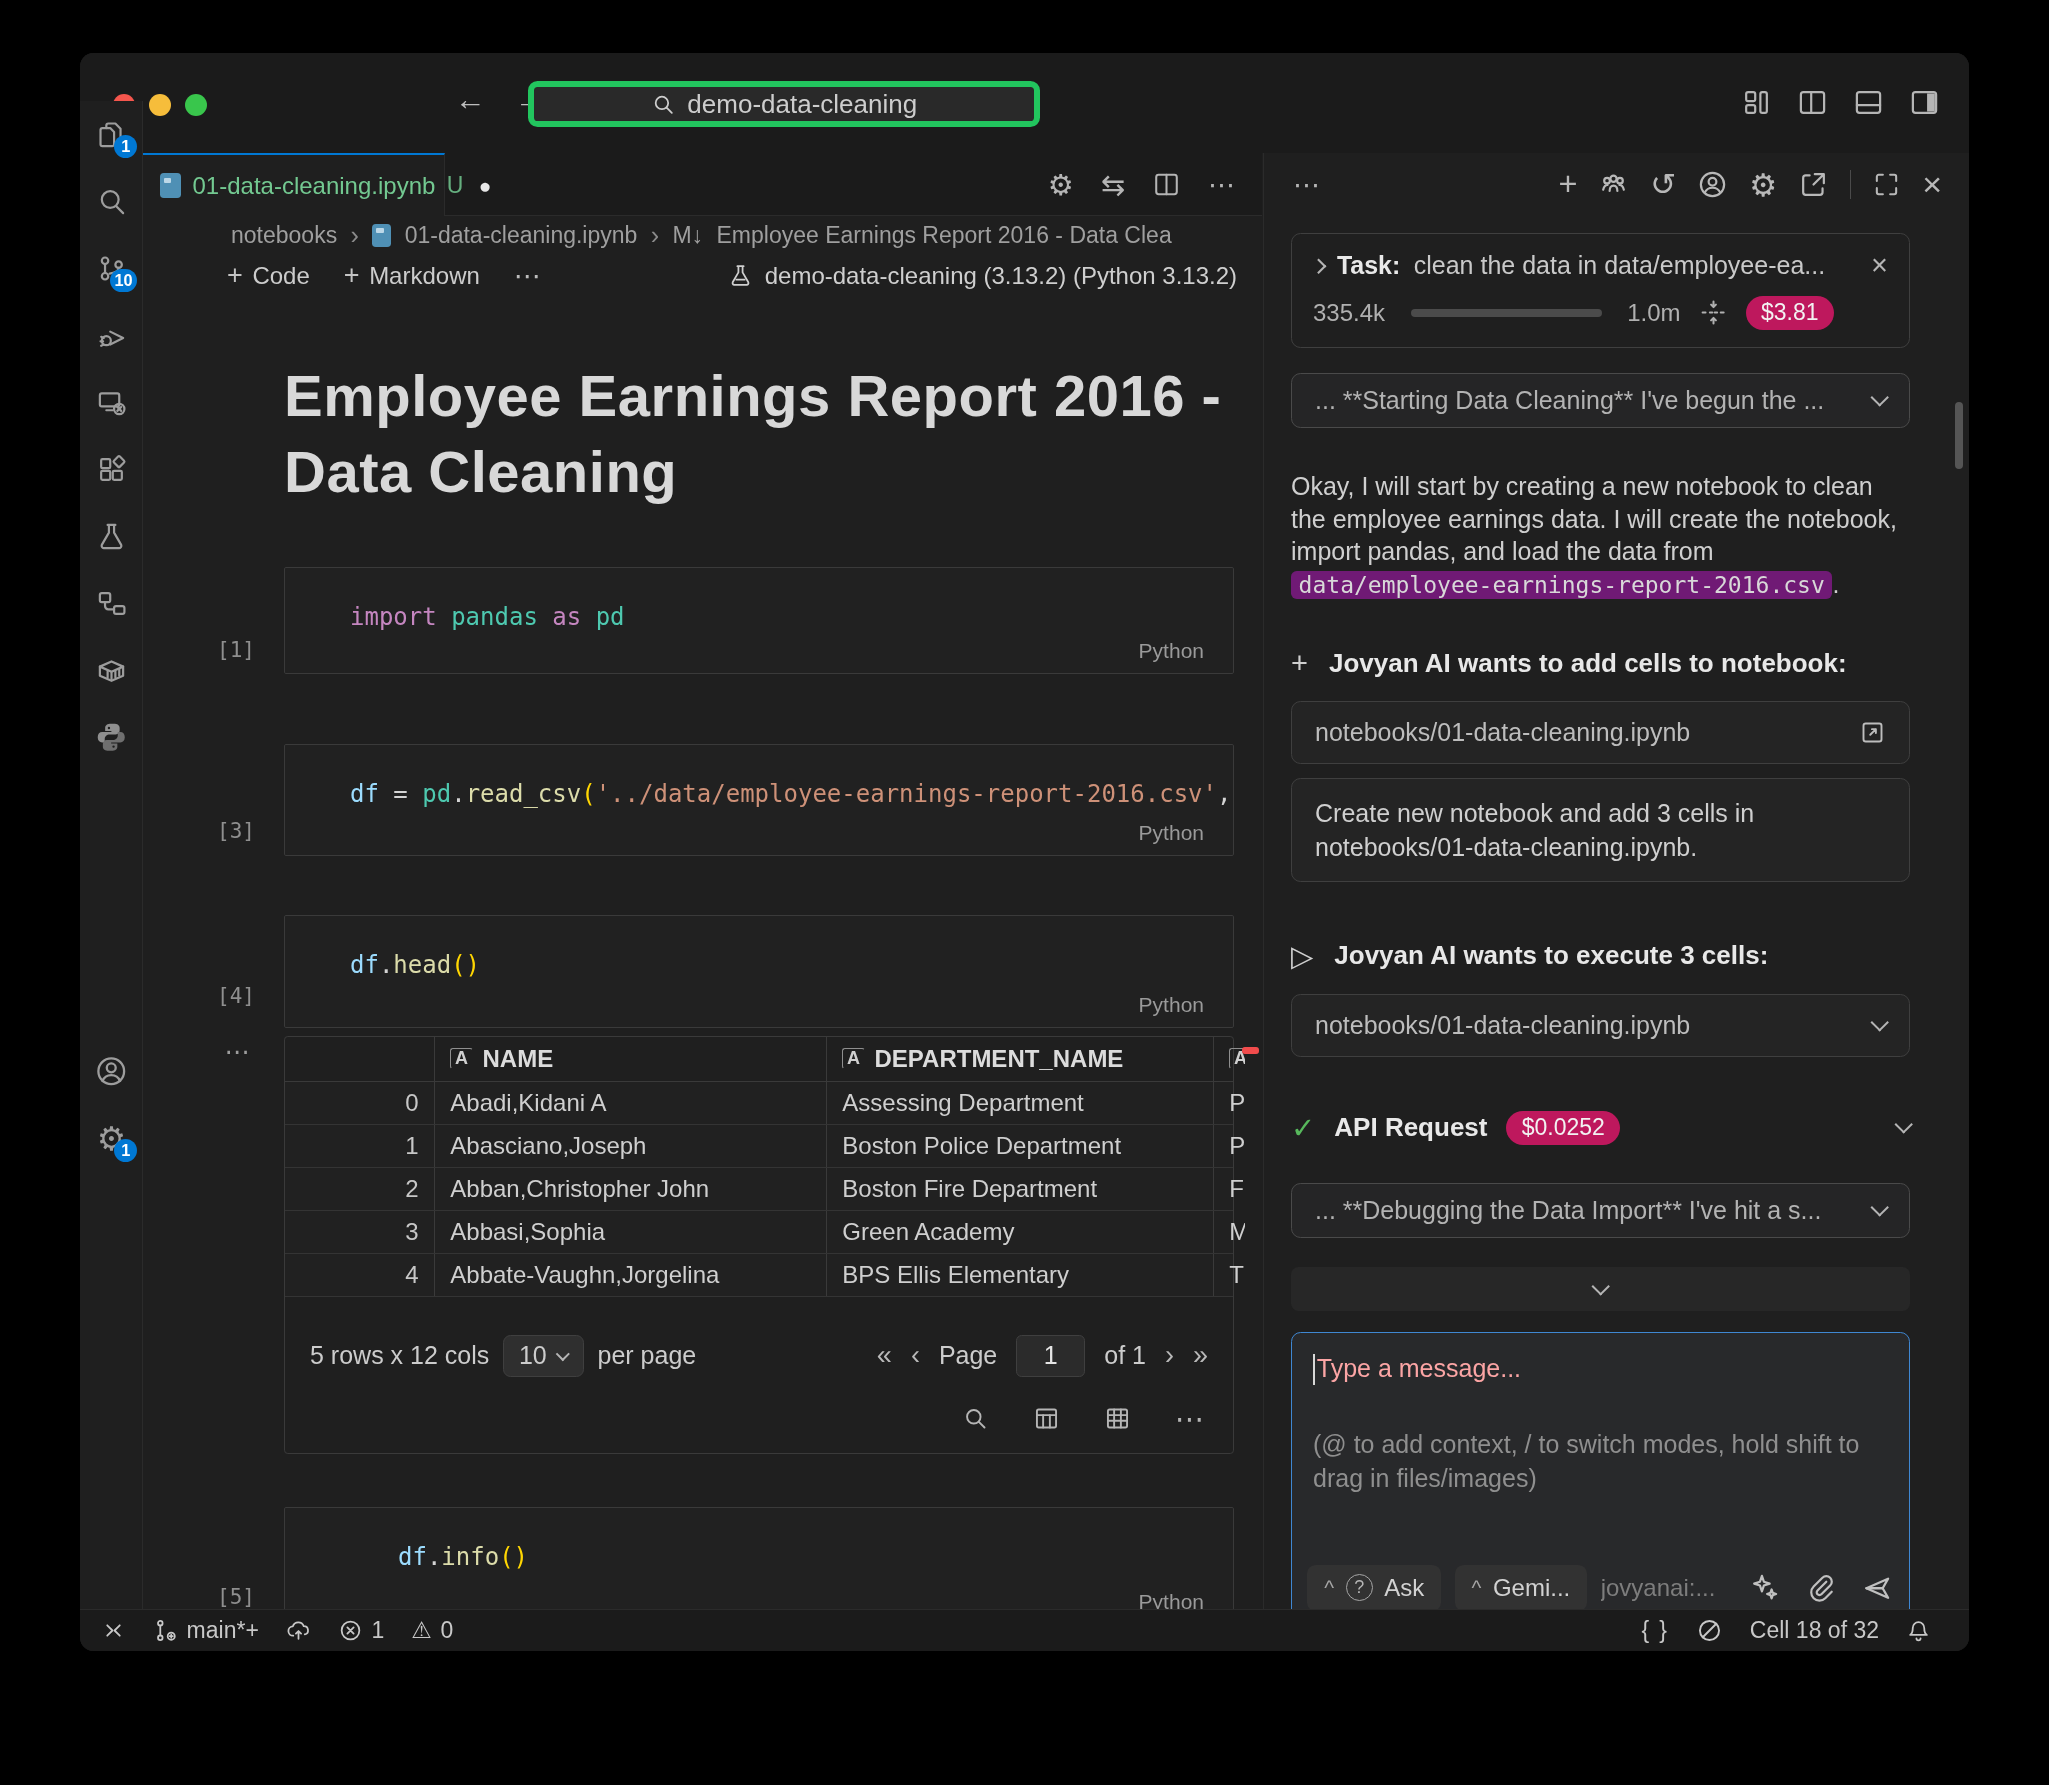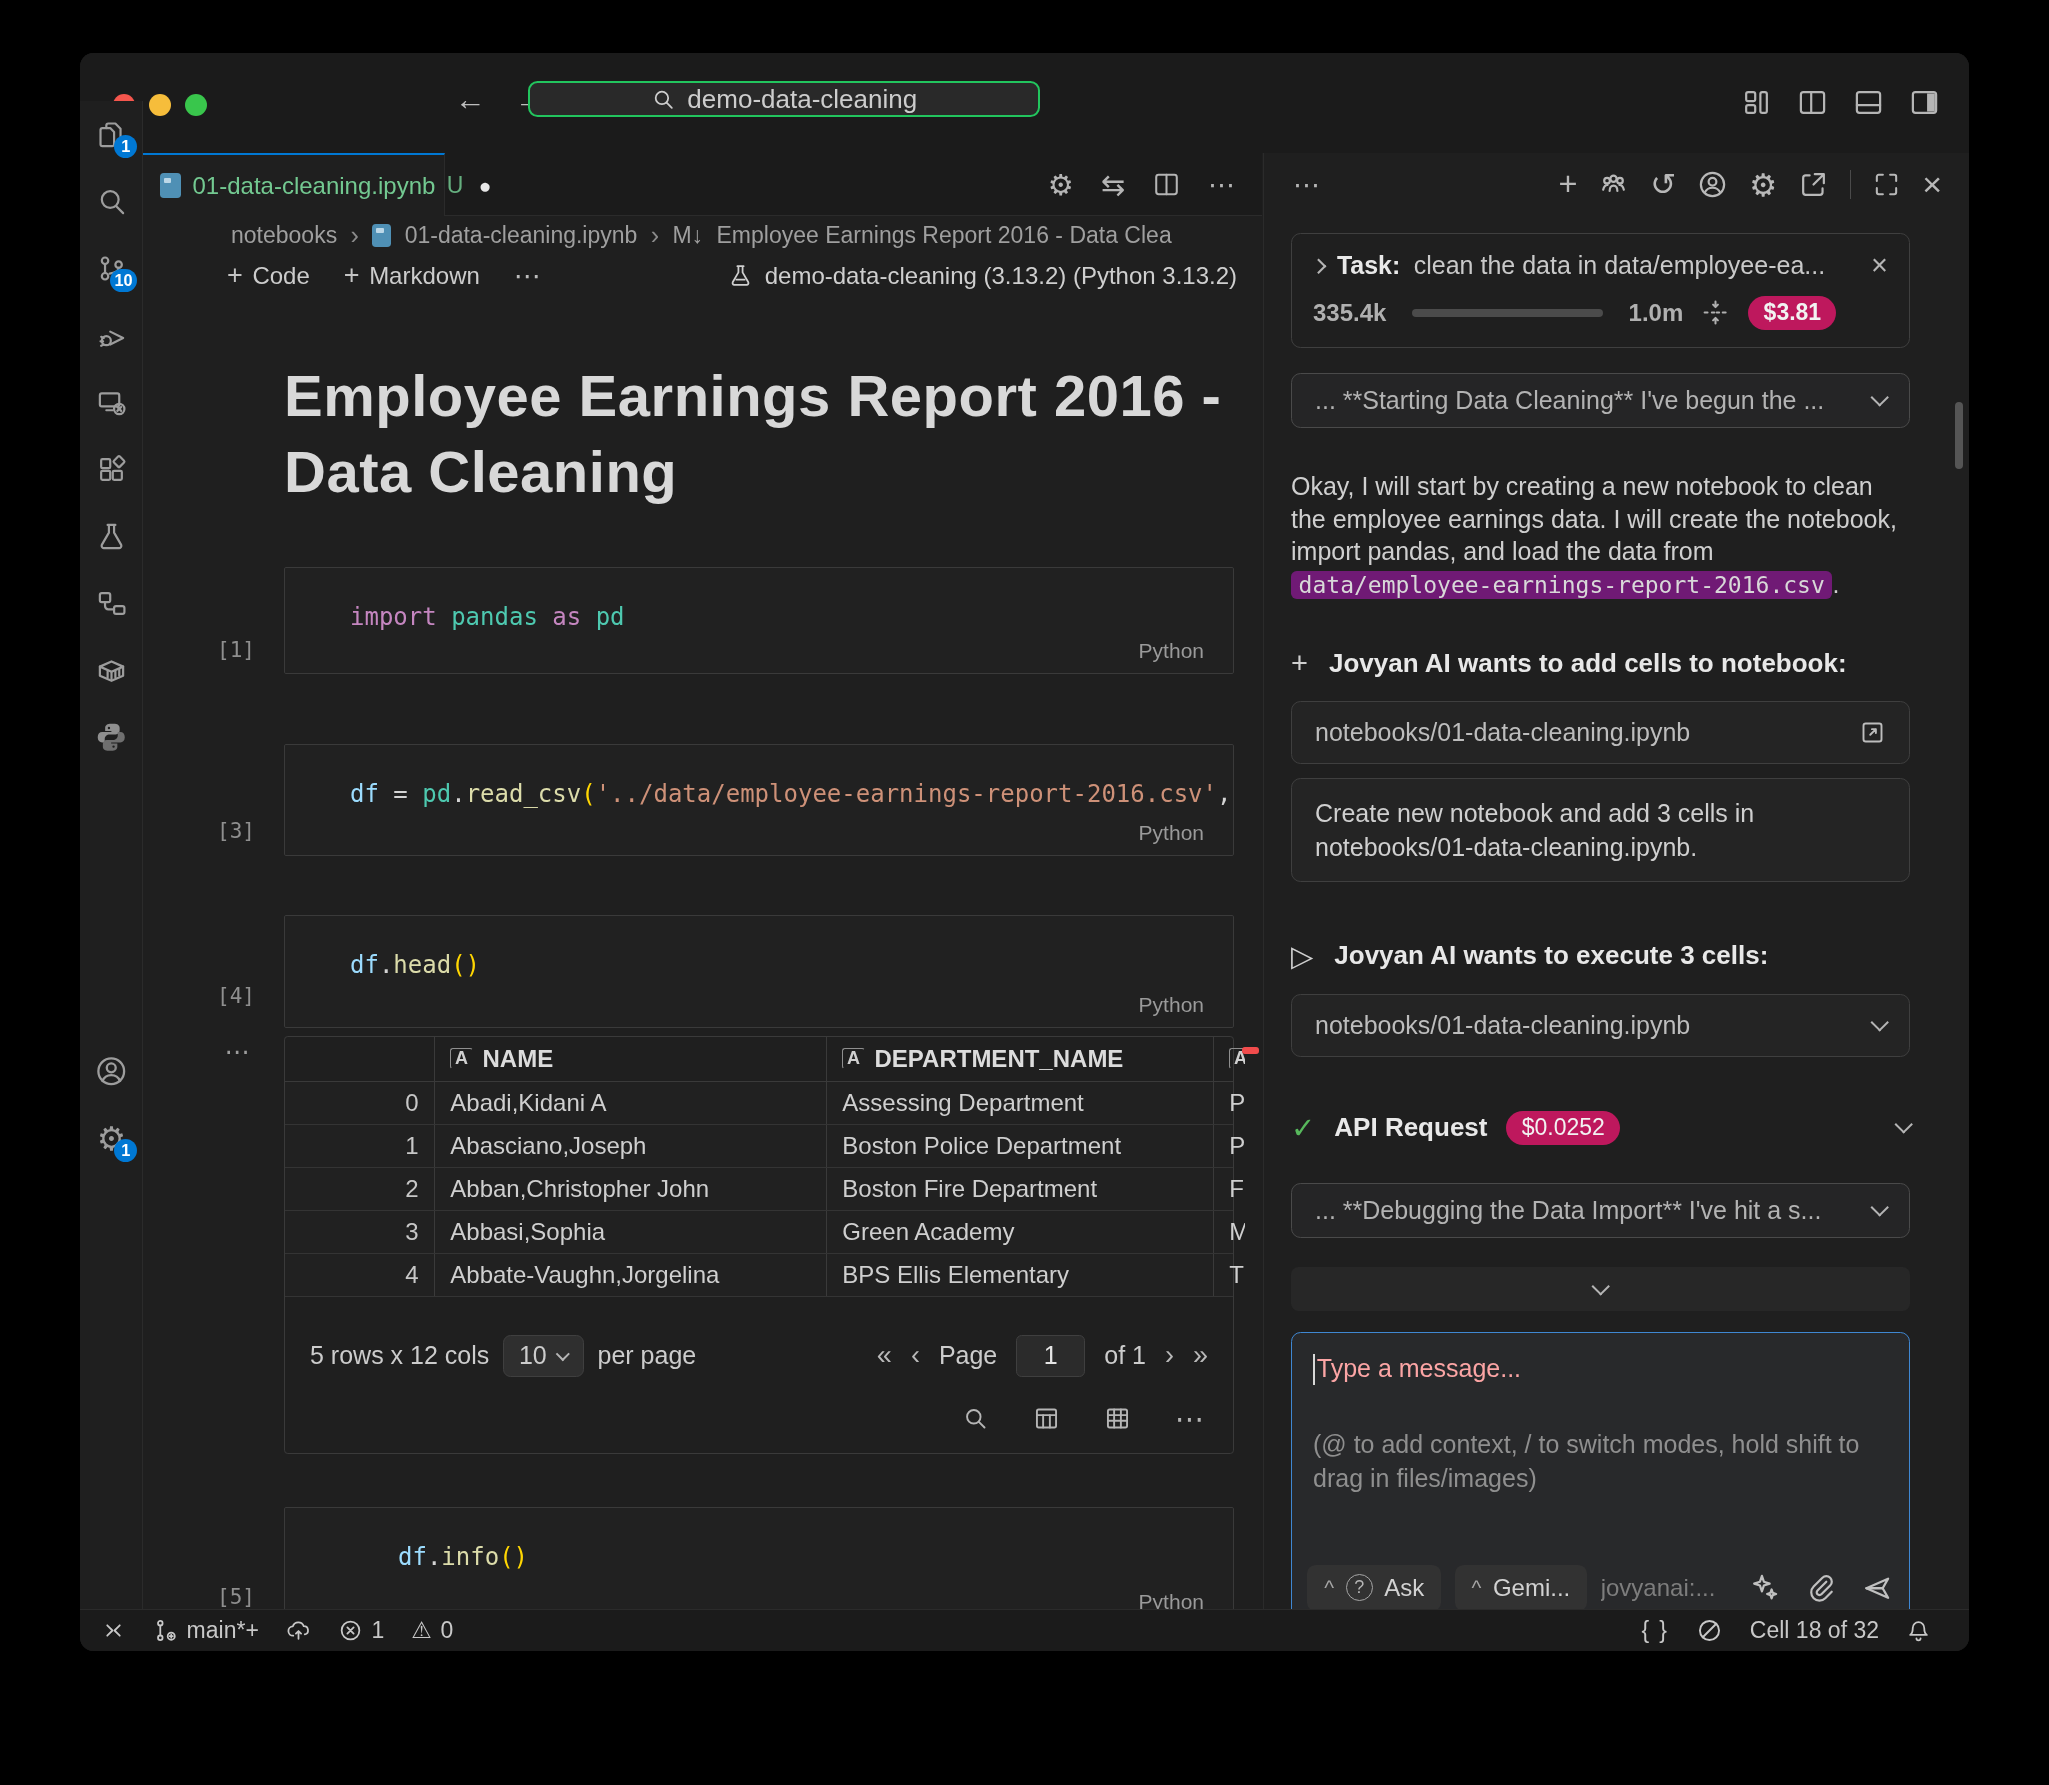--- a/index.html
+++ b/index.html
@@ -9,22 +9,22 @@
   .window { position:absolute; left:80px; top:53px; width:1889px; height:1598px;
             background:#1f1f1f; border-radius:13.4px; overflow:hidden; }
 
   
   .titlebar { position:absolute; left:0; top:0; width:100%; height:100px; background:#1b1b1b; }
   .lights { position:absolute; left:32.5px; top:41px; display:flex; gap:14.3px; }
   .light { width:22px; height:22px; border-radius:50%; }
   .light.r { background:#f5564d; } .light.y { background:#f6bd3b; } .light.g { background:#39c64c; }
   .nav { position:absolute; left:375px; top:29px; display:flex; gap:29px; font-size:31px; color:#bdbdbd; }
   .nav span { cursor:default; }
-  .searchbox { position:absolute; left:448px; top:28px; width:512px; height:36px; background:#292929;
-               border:2px solid #22c55e; border-radius:9.6px; display:flex; align-items:center;
+  .searchbox { position:absolute; left:448px; top:28px; width:512px; height:46px; background:#292929;
+               border:6px solid #22c55e; border-radius:9.6px; display:flex; align-items:center;
                justify-content:center; gap:11.5px; color:#cdcdcd; font-size:26px; }
   .tb-icons { position:absolute; right:29px; top:34px; display:flex; gap:25px; color:#b5b5b5; }
   svg.icon { stroke:currentColor; fill:none; stroke-width:1.7; stroke-linecap:round; stroke-linejoin:round; display:block; }
 
   
   .activitybar { position:absolute; left:0; top:48px; width:63px; height:1508px; background:#1f1f1f; border-right:1px solid #2b2b2b; }
   .ab-item { width:63px; height:67px; display:flex; align-items:center; justify-content:center; position:relative; color:#9d9d9d; }
   .ab-badge { position:absolute; right:5.7px; bottom:9.6px; background:#0078d4; color:#fff; font-size:16.3px;
               line-height:23px; min-width:23px; text-align:center; border-radius:11.5px; padding:0 4.8px; font-weight:bold; }
   .ab-bottom { position:absolute; left:0; width:63px; }
@@ -97,21 +97,21 @@
   .ch-more { margin-left:29px; font-size:27px; color:#b5b5b5; letter-spacing:1.9px; }
   .ch-icons { margin-left:auto; margin-right:27px; display:flex; align-items:center; gap:21px; color:#b8b8b8; }
   .ch-sep { width:1px; height:29px; background:#4a4a4a; }
   .chat-body { position:absolute; top:63px; bottom:0; left:0; right:0; padding:0 59px 0 27px; overflow:hidden; font-size:25px; }
 
   .task-card { margin-top:17px; border:1px solid #3f3f3f; border-radius:9.6px; padding:15.3px 21px 17px 21px; }
   .task-row1 { display:flex; align-items:center; gap:13.4px; white-space:nowrap; overflow:hidden; }
   .task-label { font-weight:bold; color:#e8e8e8; }
   .task-title { color:#c9c9c9; overflow:hidden; text-overflow:ellipsis; flex:1; }
   .task-close { color:#b5b5b5; font-size:29px; margin-left:7.6px; }
-  .task-row2 { display:flex; align-items:center; gap:18px; margin-top:13.4px; color:#b0b0b0; font-size:24px;font-weight:bold; }
+  .task-row2 { display:flex; align-items:center; gap:18px; margin-top:13.4px; color:#b0b0b0; font-size:24px; }
   .progress { width:191px; height:8.6px; background:#4b4b4b; border-radius:4.8px; overflow:hidden; margin:0 7.6px; }
   .progress-fill { height:100%; background:#d9d9d9; border-radius:4.8px; }
   .cost-pill { background:#be185d; color:#f2f2f2; border-radius:19px; padding:3.8px 15.3px; font-size:23px; }
   .chev { width:13.4px; height:13.4px; border-right:2.4px solid #b5b5b5; border-bottom:2.4px solid #b5b5b5;
           transform:rotate(45deg); flex:0 0 auto; margin-top:-5.7px; }
   .chev.right { transform:rotate(-45deg); margin:0; }
 
   .collapsed-card { margin-top:25px; border:1px solid #4a4a4a; background:#252526; border-radius:9.6px; height:55px;
                     display:flex; align-items:center; padding:0 23px; color:#b3b3b3; gap:15.3px; }
   .collapsed-card .txt { flex:1; white-space:nowrap; overflow:hidden; }

